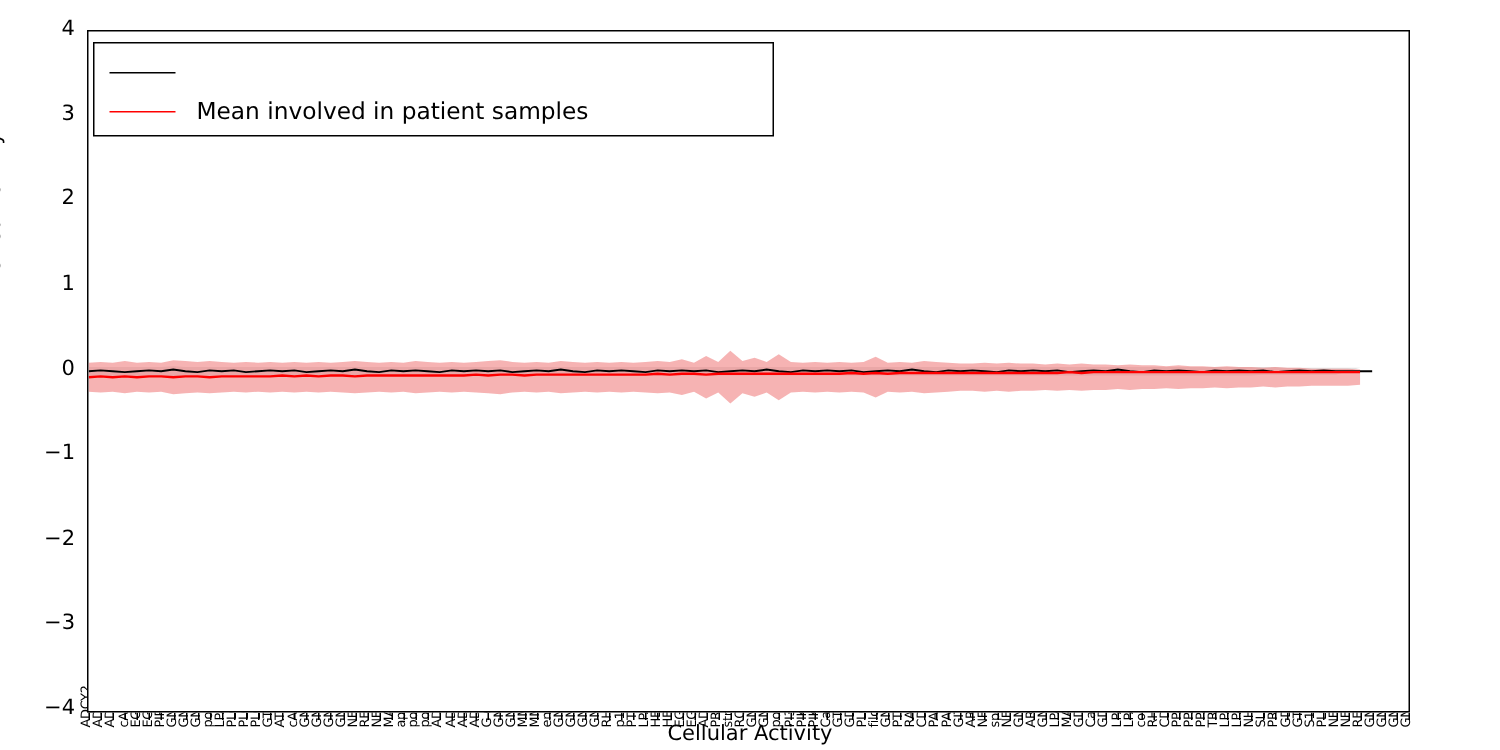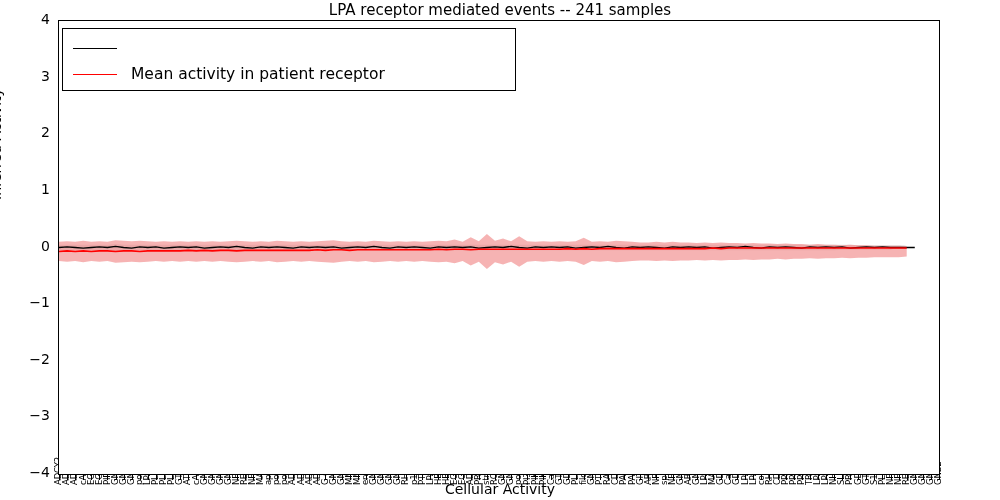--- a/index.html
+++ b/index.html
@@ -88,21 +88,20 @@
   .legend-swatch.red{border-top-color:#ff0000;}
   .legend-text{font-size:15.5px;color:#000;white-space:nowrap;}
   
   #data-svg{position:absolute;left:0;top:0;}
 </style>
 </head>
 <body>
 
 <div id="root">
 
-  <div id="chart-title">LPA receptor mediated events -- 241 samples</div>
 
   <div id="y-axis-label">Inferred Activity</div>
   <div id="x-axis-label">Cellular Activity</div>
 
   <div id="yticks-host">
       <div class="ytick-label" style="left: 6px; top: 14px;">4</div>
       <div class="ytick-mark" style="top: 21px;"></div>
       <div class="ytick-label" style="left: 6px; top: 70.625px;">3</div>
       <div class="ytick-mark" style="top: 77.625px;"></div>
       <div class="ytick-label" style="left: 6px; top: 127.25px;">2</div>
@@ -351,17 +350,17 @@
       <polyline id="line-patient" fill="none" stroke="#ff0000" stroke-width="1.6" points="0.00,230.46 8.07,229.90 16.15,230.46 24.22,229.90 32.29,230.46 40.37,229.90 48.44,229.90 56.51,230.46 64.59,229.90 72.66,229.90 80.73,230.46 88.81,229.90 96.88,229.90 104.95,229.90 113.03,229.90 121.10,229.90 129.17,229.33 137.25,229.90 145.32,229.33 153.39,229.90 161.47,229.33 169.54,229.33 177.61,229.90 185.69,229.33 193.76,229.33 201.83,229.33 209.91,229.33 217.98,229.33 226.06,229.33 234.13,229.33 242.20,229.33 250.28,229.33 258.35,228.77 266.42,229.33 274.50,228.77 282.57,228.77 290.64,229.33 298.72,228.77 306.79,228.77 314.86,228.77 322.94,228.77 331.01,228.77 339.08,228.77 347.16,228.77 355.23,228.77 363.30,228.77 371.38,228.77 379.45,228.20 387.52,228.77 395.60,228.20 403.67,228.20 411.74,228.77 419.82,228.20 427.89,228.20 435.96,228.20 444.04,228.20 452.11,228.20 460.18,228.20 468.26,228.20 476.33,228.20 484.40,228.20 492.48,228.20 500.55,228.20 508.62,227.63 516.70,228.20 524.77,227.63 532.84,228.20 540.92,227.63 548.99,227.63 557.06,227.63 565.14,227.63 573.21,227.63 581.28,227.63 589.36,227.63 597.43,227.63 605.50,227.63 613.58,227.63 621.65,227.63 629.72,227.63 637.80,227.63 645.87,227.63 653.94,227.07 662.02,227.63 670.09,227.07 678.17,227.07 686.24,227.07 694.31,227.07 702.39,227.07 710.46,227.07 718.53,227.07 726.61,227.07 734.68,227.07 742.75,227.07 750.83,227.07 758.90,227.07 766.97,227.07 775.05,227.07 783.12,227.07 791.19,227.07 799.27,227.07 807.34,227.07 815.41,227.07 823.49,227.07 831.56,227.07 839.63,227.07 847.71,227.07"></polyline>
     </svg>
   </div>
 
   <div id="legend">
     <div class="legend-row">
       <span class="legend-swatch"></span>
     </div>
     <div class="legend-row">
       <span class="legend-swatch red"></span>
-      <span class="legend-text">Mean activity in patient receptor</span>
+      <span class="legend-text">Mean involved in patient samples</span>
     </div>
   </div>
 
 </div>
 
 </body></html>

